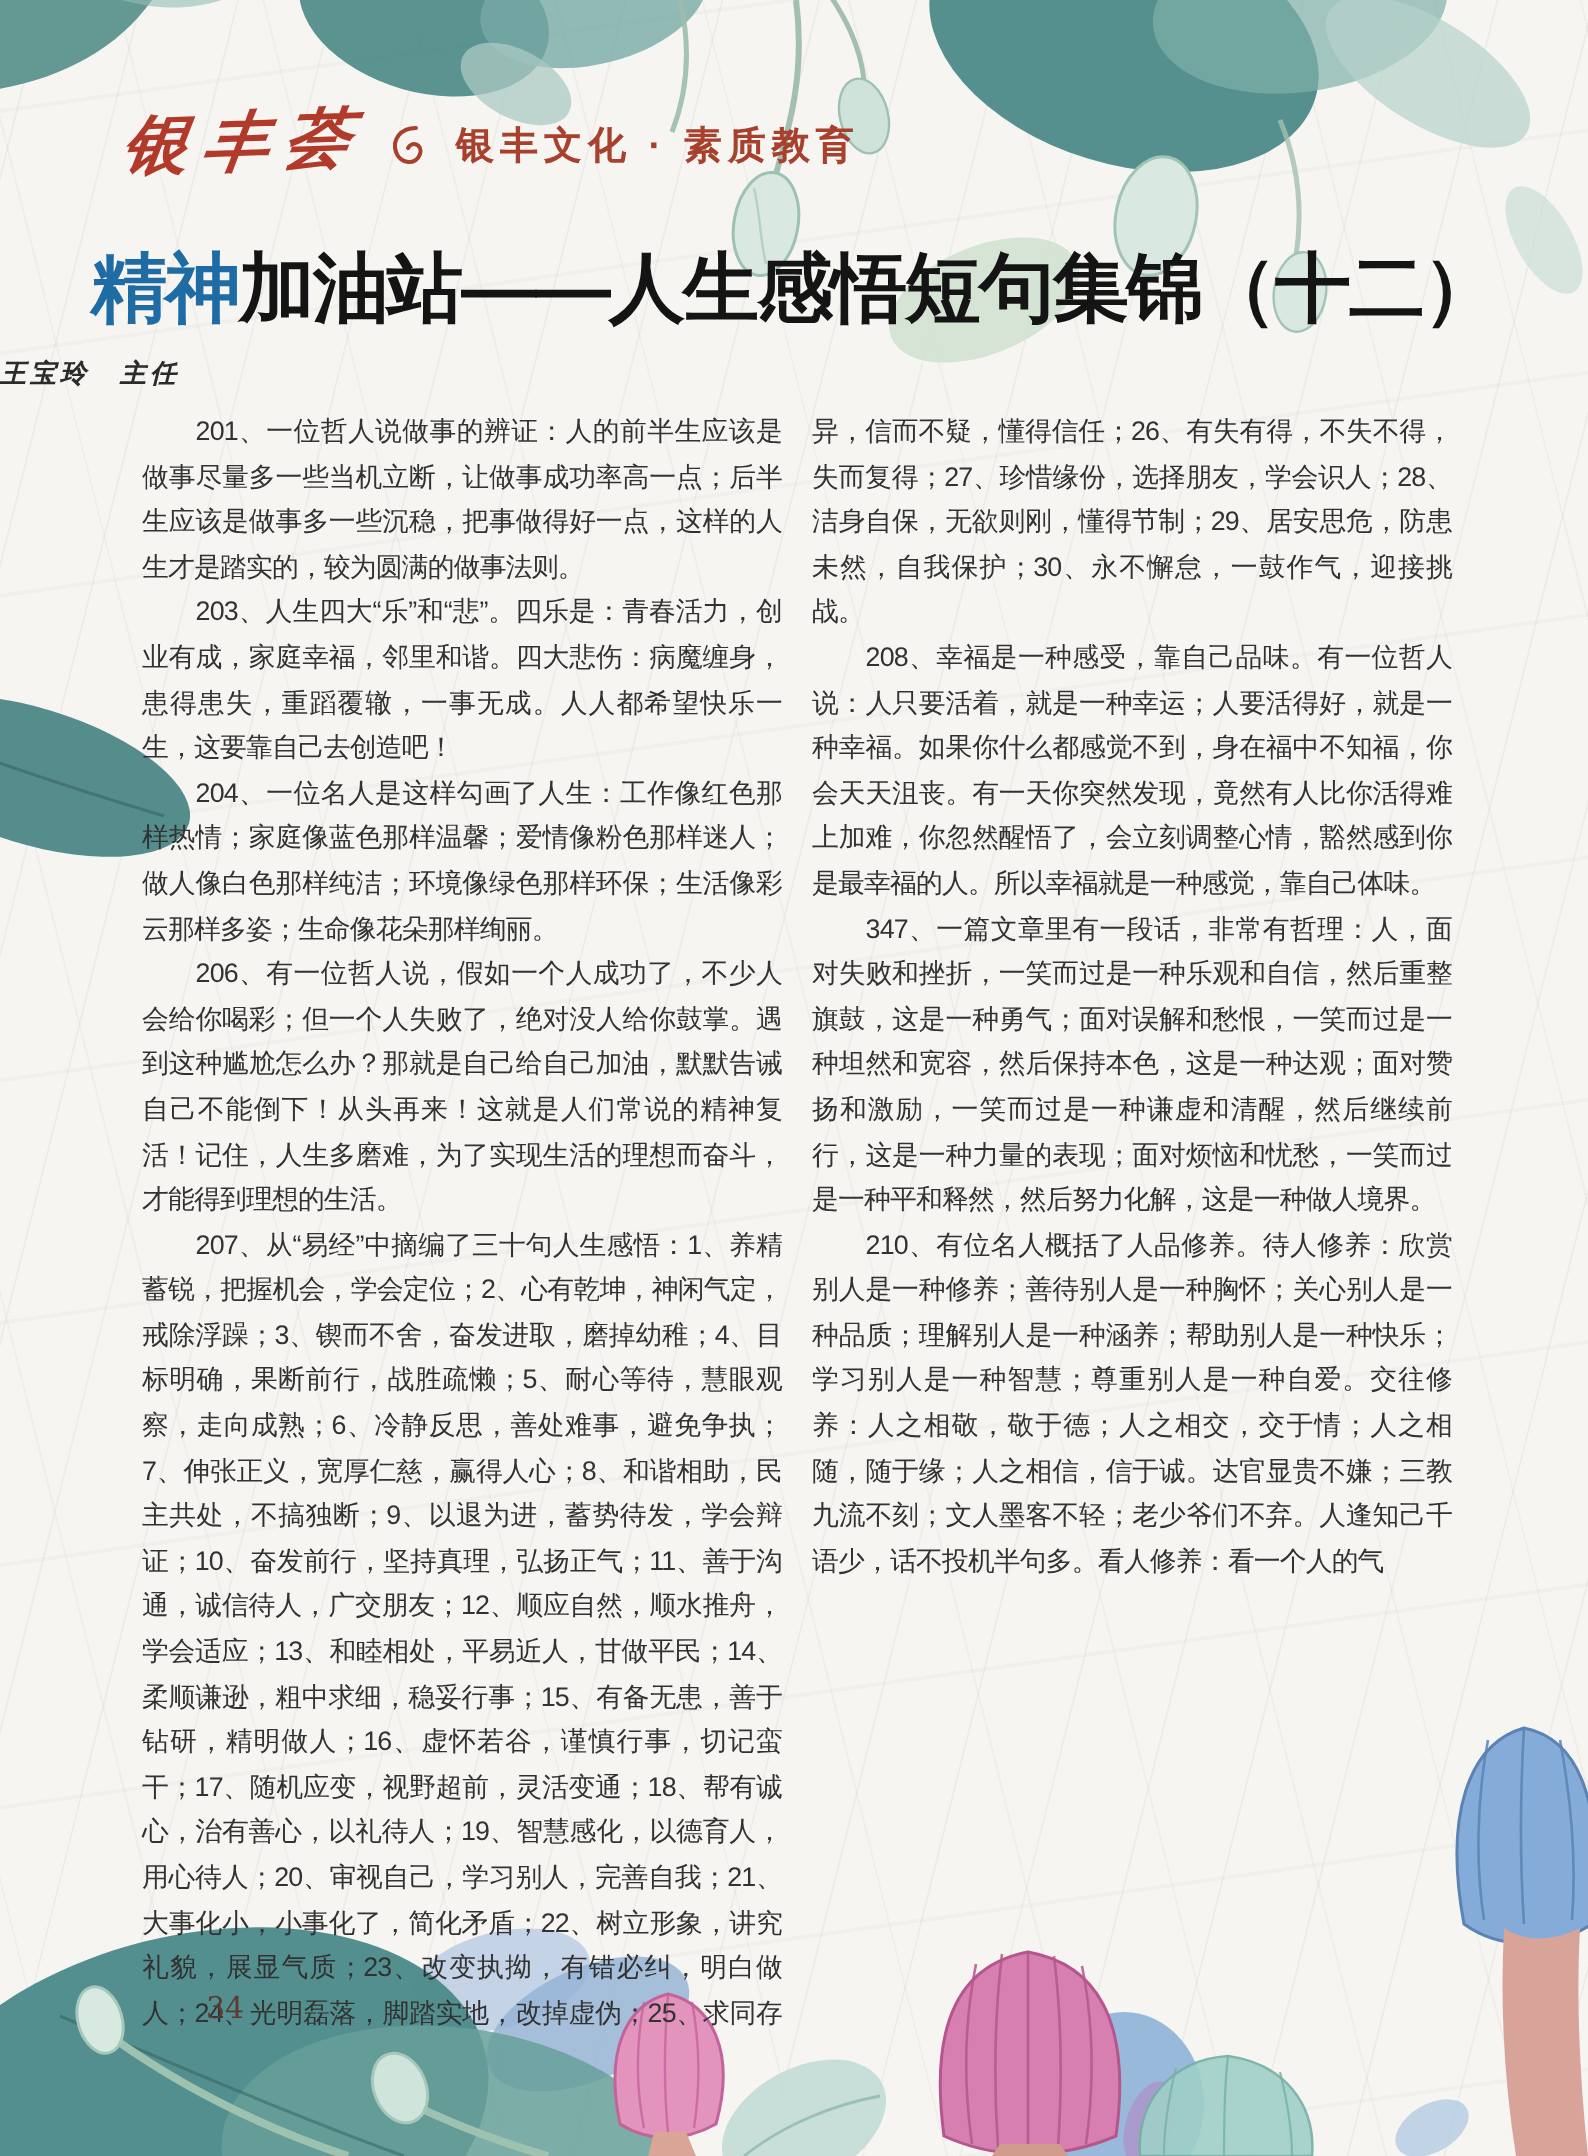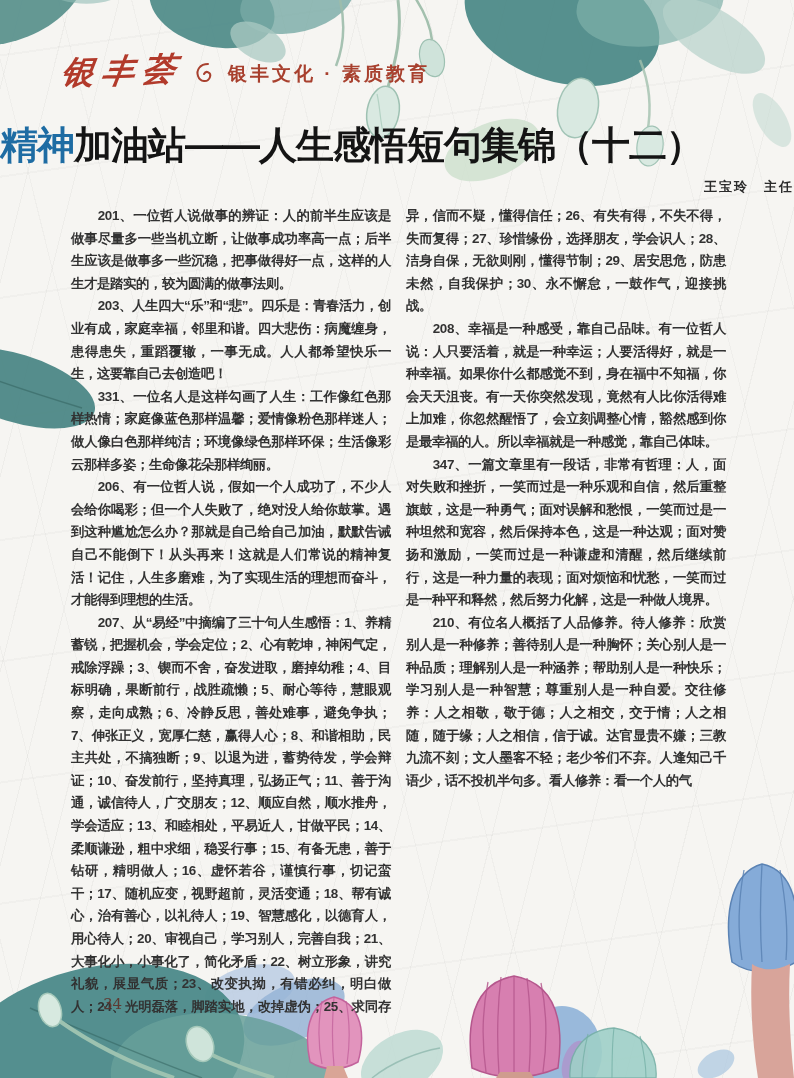--- a/index.html
+++ b/index.html
@@ -19,34 +19,34 @@
     font-family:"DejaVu Serif","Liberation Serif",serif;
     font-style:italic;font-weight:bold;font-size:33px;letter-spacing:7px;
     color:#b23a2b;transform:skewX(-10deg) rotate(-2deg);line-height:1;
   }
   .brand-text{
     font-size:19px;font-weight:bold;color:#a8402e;letter-spacing:3px;line-height:1;
     padding-top:6px;
   }
   .swirl{padding-top:6px;}
   .title{
-    position:absolute;top:123px;left:0;width:100%;margin:0;
+    position:absolute;top:123px;left:0;width:100%;text-align:center;margin:0;
     font-size:38px;font-weight:900;letter-spacing:-1px;color:#141414;line-height:1.2;
     white-space:nowrap;
   }
   .title .hl{color:#1e6ca3;}
   .byline{
-    position:absolute;top:178px;left:0;width:100%;text-align:right;
-    font-size:13px;color:#2b2b2b;font-weight:600;letter-spacing:2px;
+    position:absolute;top:178px;left:0;width:100%;text-align:left;
+    font-size:13px;color:#2b2b2b;font-weight:600;letter-spacing:2px;font-style:italic;
   }
   .article{
     position:absolute;left:71px;top:205px;width:655px;height:820px;
     column-count:2;column-gap:15px;column-fill:auto;
     font-size:13.4px;line-height:22.6px;letter-spacing:-0.4px;
-    text-align:justify;color:#323232;font-weight:700;
+    text-align:justify;color:#323232;font-weight:400;
   }
   .article p{margin:0;text-indent:2em;}
   .page-number{
     position:absolute;left:103px;top:995px;z-index:2;
     font-family:"DejaVu Serif","Liberation Serif",serif;
     font-size:15px;color:#5d3a33;
   }
 </style>
 </head>
 <body>
@@ -158,21 +158,21 @@
       <span class="brand-text">银丰文化 · 素质教育</span>
     </div>
 
     <h1 class="title"><span class="hl">精神</span><span>加油站——人生感悟短句集锦（十二）</span></h1>
 
     <div class="byline">王宝玲　主任</div>
 
     <div class="article">
         <p>201、一位哲人说做事的辨证：人的前半生应该是做事尽量多一些当机立断，让做事成功率高一点；后半生应该是做事多一些沉稳，把事做得好一点，这样的人生才是踏实的，较为圆满的做事法则。</p>
         <p>203、人生四大“乐”和“悲”。四乐是：青春活力，创业有成，家庭幸福，邻里和谐。四大悲伤：病魔缠身，患得患失，重蹈覆辙，一事无成。人人都希望快乐一生，这要靠自己去创造吧！</p>
-        <p>331、一位名人是这样勾画了人生：工作像红色那样热情；家庭像蓝色那样温馨；爱情像粉色那样迷人；做人像白色那样纯洁；环境像绿色那样环保；生活像彩云那样多姿；生命像花朵那样绚丽。</p>
+        <p>204、一位名人是这样勾画了人生：工作像红色那样热情；家庭像蓝色那样温馨；爱情像粉色那样迷人；做人像白色那样纯洁；环境像绿色那样环保；生活像彩云那样多姿；生命像花朵那样绚丽。</p>
         <p>206、有一位哲人说，假如一个人成功了，不少人会给你喝彩；但一个人失败了，绝对没人给你鼓掌。遇到这种尴尬怎么办？那就是自己给自己加油，默默告诫自己不能倒下！从头再来！这就是人们常说的精神复活！记住，人生多磨难，为了实现生活的理想而奋斗，才能得到理想的生活。</p>
         <p>207、从“易经”中摘编了三十句人生感悟：1、养精蓄锐，把握机会，学会定位；2、心有乾坤，神闲气定，戒除浮躁；3、锲而不舍，奋发进取，磨掉幼稚；4、目标明确，果断前行，战胜疏懒；5、耐心等待，慧眼观察，走向成熟；6、冷静反思，善处难事，避免争执；7、伸张正义，宽厚仁慈，赢得人心；8、和谐相助，民主共处，不搞独断；9、以退为进，蓄势待发，学会辩证；10、奋发前行，坚持真理，弘扬正气；11、善于沟通，诚信待人，广交朋友；12、顺应自然，顺水推舟，学会适应；13、和睦相处，平易近人，甘做平民；14、柔顺谦逊，粗中求细，稳妥行事；15、有备无患，善于钻研，精明做人；16、虚怀若谷，谨慎行事，切记蛮干；17、随机应变，视野超前，灵活变通；18、帮有诚心，治有善心，以礼待人；19、智慧感化，以德育人，用心待人；20、审视自己，学习别人，完善自我；21、大事化小，小事化了，简化矛盾；22、树立形象，讲究礼貌，展显气质；23、改变执拗，有错必纠，明白做人；24、光明磊落，脚踏实地，改掉虚伪；25、求同存异，信而不疑，懂得信任；26、有失有得，不失不得，失而复得；27、珍惜缘份，选择朋友，学会识人；28、洁身自保，无欲则刚，懂得节制；29、居安思危，防患未然，自我保护；30、永不懈怠，一鼓作气，迎接挑战。</p>
         <p>208、幸福是一种感受，靠自己品味。有一位哲人说：人只要活着，就是一种幸运；人要活得好，就是一种幸福。如果你什么都感觉不到，身在福中不知福，你会天天沮丧。有一天你突然发现，竟然有人比你活得难上加难，你忽然醒悟了，会立刻调整心情，豁然感到你是最幸福的人。所以幸福就是一种感觉，靠自己体味。</p>
         <p>347、一篇文章里有一段话，非常有哲理：人，面对失败和挫折，一笑而过是一种乐观和自信，然后重整旗鼓，这是一种勇气；面对误解和愁恨，一笑而过是一种坦然和宽容，然后保持本色，这是一种达观；面对赞扬和激励，一笑而过是一种谦虚和清醒，然后继续前行，这是一种力量的表现；面对烦恼和忧愁，一笑而过是一种平和释然，然后努力化解，这是一种做人境界。</p>
         <p>210、有位名人概括了人品修养。待人修养：欣赏别人是一种修养；善待别人是一种胸怀；关心别人是一种品质；理解别人是一种涵养；帮助别人是一种快乐；学习别人是一种智慧；尊重别人是一种自爱。交往修养：人之相敬，敬于德；人之相交，交于情；人之相随，随于缘；人之相信，信于诚。达官显贵不嫌；三教九流不刻；文人墨客不轻；老少爷们不弃。人逢知己千语少，话不投机半句多。看人修养：看一个人的气</p>
       </div>
 
     <div class="page-number">34</div>
   </div>
 

